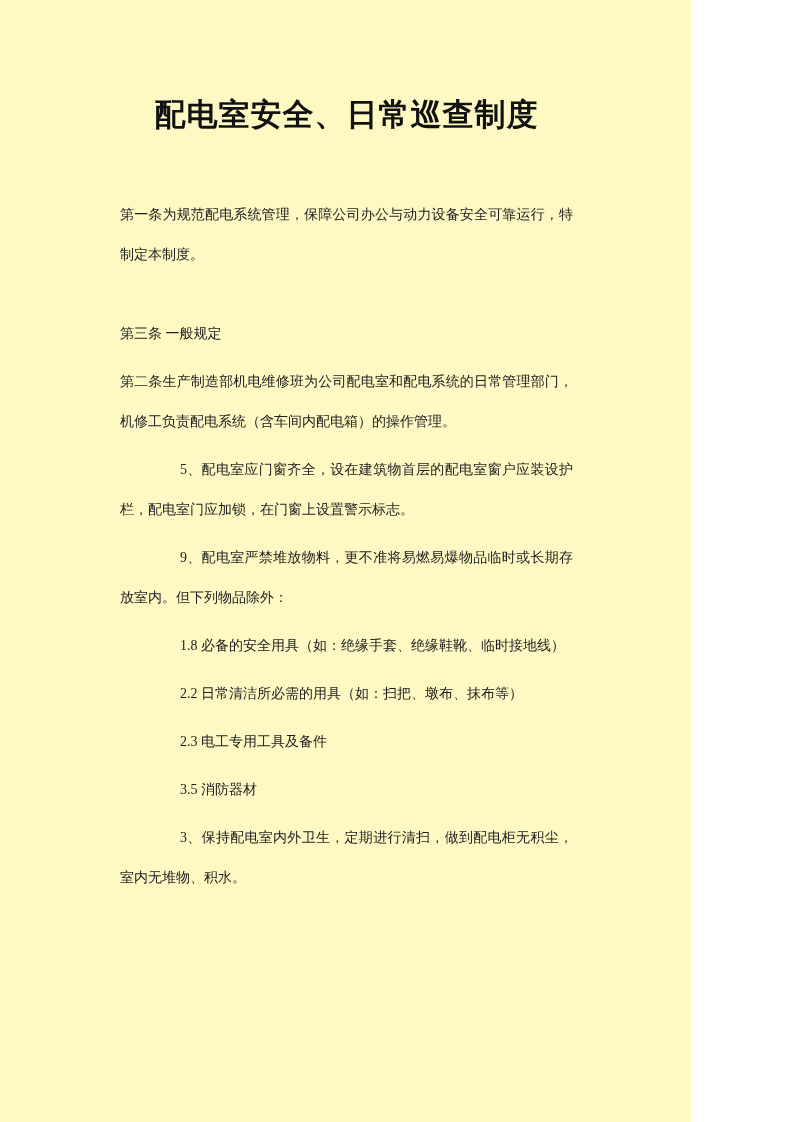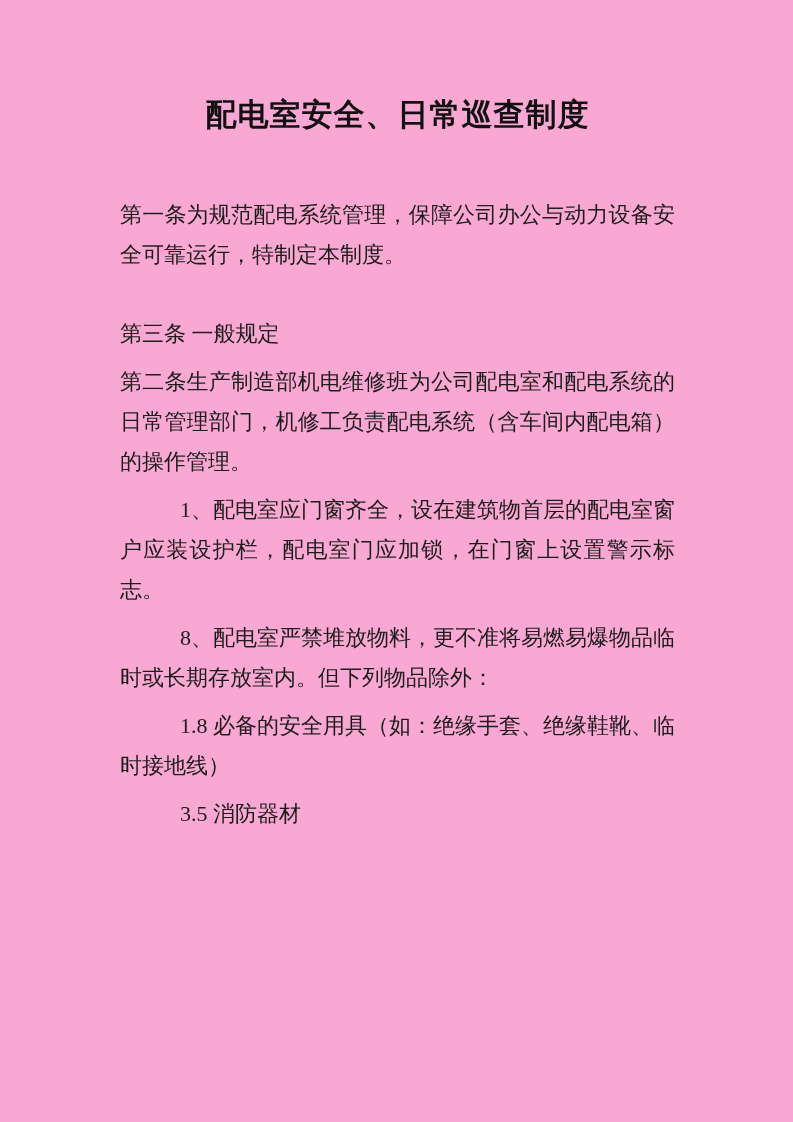--- a/index.html
+++ b/index.html
@@ -7,38 +7,38 @@
     padding: 0;
     background: #ffffff;
   }
   body {
     width: 793px;
     height: 1122px;
     overflow: hidden;
   }
   .page {
     box-sizing: border-box;
-    width: 793px;
+    width: 691px;
     height: 1122px;
     padding: 62px 118px 0 120px;
-    background: #f9a8d4;
+    background: #fef9c3;
     font-family: "Liberation Serif", "DejaVu Serif", serif;
     color: #1c1c1c;
   }
   .doc-title {
     font-size: 31px;
     font-weight: bold;
     line-height: 40px;
     text-align: center;
     margin: 33px 0 60px 0;
     letter-spacing: 1px;
     color: #111111;
   }
   .para {
-    font-size: 22px;
+    font-size: 14px;
     line-height: 40px;
     margin: 0 0 8px 0;
     text-align: justify;
     word-break: break-all;
   }
   .para.indented {
     text-indent: 60px;
   }
   .para.section-gap {
     margin-top: 39px;
@@ -50,24 +50,27 @@
 <div class="page">
 
   <h1 class="doc-title">配电室安全、日常巡查制度</h1>
 
   <p class="para">第一条为规范配电系统管理，保障公司办公与动力设备安全可靠运行，特制定本制度。</p>
 
   <p class="para section-gap">第三条 一般规定</p>
 
   <p class="para">第二条生产制造部机电维修班为公司配电室和配电系统的日常管理部门，机修工负责配电系统（含车间内配电箱）的操作管理。</p>
 
-  <p class="para indented">1、配电室应门窗齐全，设在建筑物首层的配电室窗户应装设护栏，配电室门应加锁，在门窗上设置警示标志。</p>
+  <p class="para indented">5、配电室应门窗齐全，设在建筑物首层的配电室窗户应装设护栏，配电室门应加锁，在门窗上设置警示标志。</p>
 
-  <p class="para indented">8、配电室严禁堆放物料，更不准将易燃易爆物品临时或长期存放室内。但下列物品除外：</p>
+  <p class="para indented">9、配电室严禁堆放物料，更不准将易燃易爆物品临时或长期存放室内。但下列物品除外：</p>
 
   <p class="para indented">1.8 必备的安全用具（如：绝缘手套、绝缘鞋靴、临时接地线）</p>
 
+  <p class="para indented">2.2 日常清洁所必需的用具（如：扫把、墩布、抹布等）</p>
 
+  <p class="para indented">2.3 电工专用工具及备件</p>
 
   <p class="para indented">3.5 消防器材</p>
 
+  <p class="para indented">3、保持配电室内外卫生，定期进行清扫，做到配电柜无积尘，室内无堆物、积水。</p>
 
 </div>
 
 </body></html>

